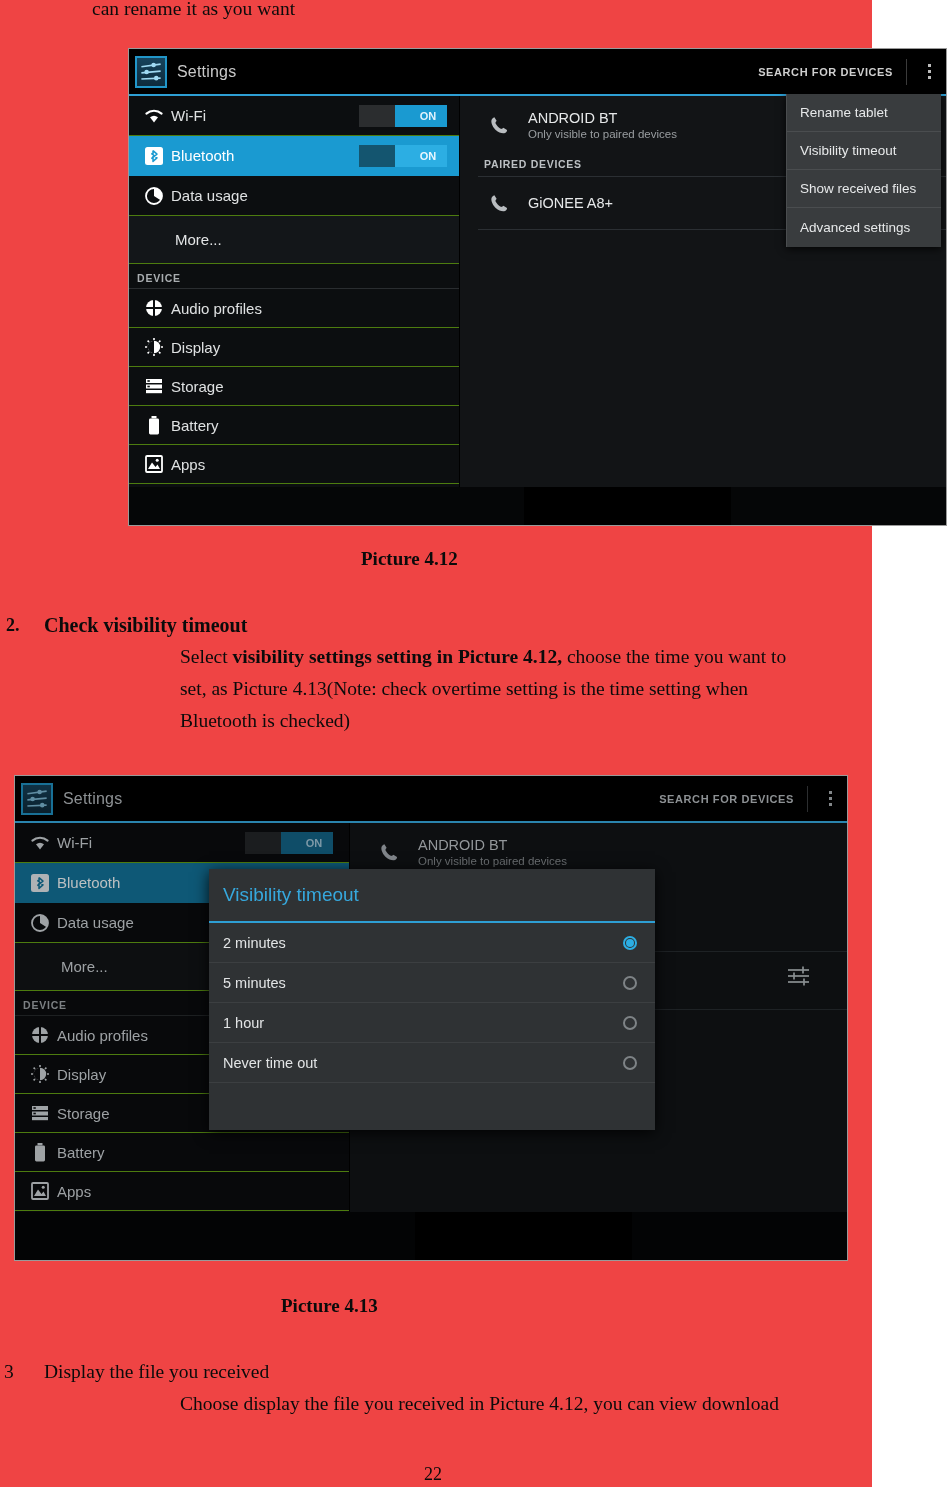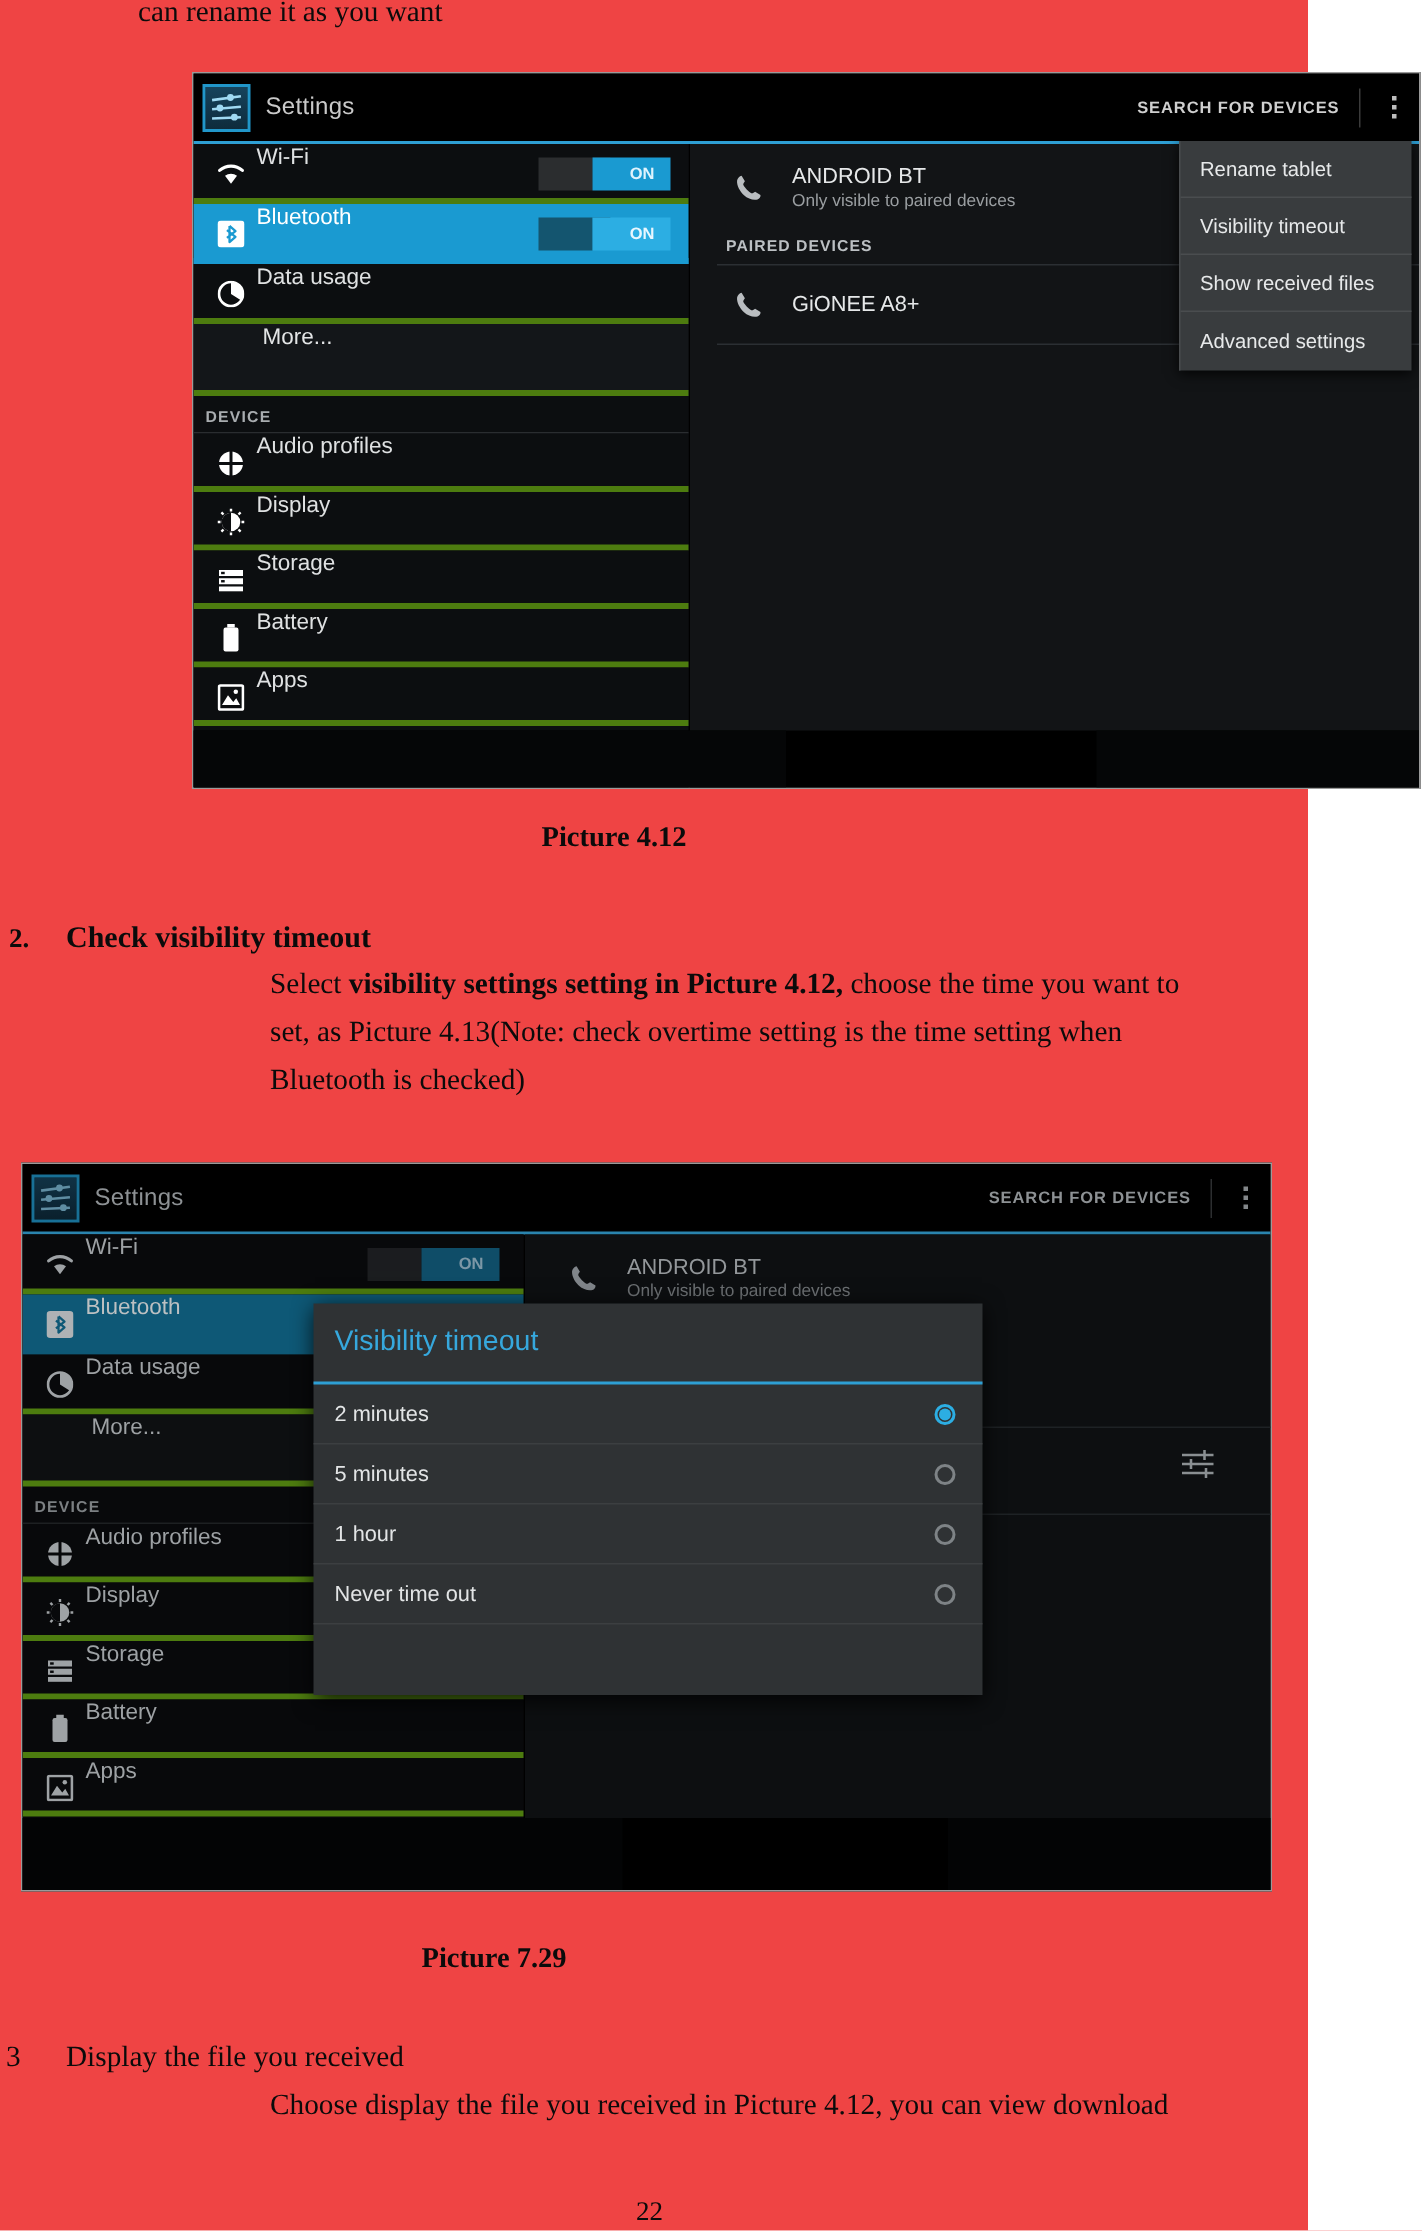--- a/index.html
+++ b/index.html
@@ -54,22 +54,22 @@
   }
   .ab-sep { width: 1px; background: #3b3b3b; }
   .ab-dots { display: flex; flex-direction: column; align-items: center; justify-content: center; }
   .ab-dots i { display: block; background: #bdbdbd; border-radius: 0; }
 
   .ab-underline { position: absolute; left: 0; right: 0; background: #2e9fd4; }
 
   
   .list { position: absolute; }
   .row {
-    position: relative; display: flex; 
-    border-bottom: 4px solid #4d7c0f;
+    position: relative; display: flex; align-items: center;
+    border-bottom: 1px solid #4d7c0f;
     background: #0c0e10;
   }
   .row.sel { background: #1a9ad1; border-bottom-color: #1a9ad1; }
   .row .r-icon { flex: none; display: flex; align-items: center; justify-content: center; }
   .row .r-label { color: #dfe1e2; font-family: "Liberation Sans", sans-serif; }
   .row.sel .r-label { color: #ffffff; }
   .row.noicon .r-label { color: #e3e5e6; }
   .hdr {
     color: #a9adb0; font-family: "Liberation Sans", sans-serif;
     font-weight: bold; letter-spacing: .8px;
@@ -549,21 +549,21 @@
       </div>
 
       <div class="sysbar" style="height:48px;">
         <div class="nav-left" style="width:400px;background:#030405;"></div>
         <div class="nav-right" style="width:215px;background:#030405;"></div>
       </div>
 
     </div>
   </div>
 
-  <div class="doc-line t-cap" style="left:281px; top:1295px;">Picture 7.29</div>
+  <div class="doc-line t-cap" style="left:281px; top:1295px;">Picture 4.13</div>
 
   <div class="doc-line t-body" style="left:4px; top:1361px;">3</div>
   <div class="doc-line t-body" style="left:44px; top:1361px;">Display the file you received</div>
   <div class="doc-line t-body" style="left:180px; top:1393px;">Choose display the file you received in Picture 4.12, you can view download</div>
 
   <div class="doc-line t-num" style="left:424px; top:1464px;">22</div>
 
 </div>
 
 </body></html>

